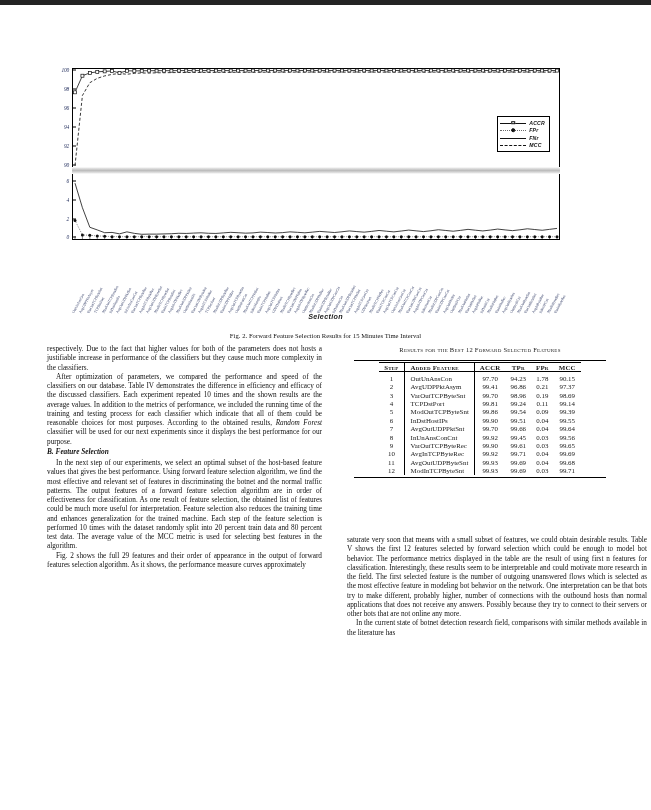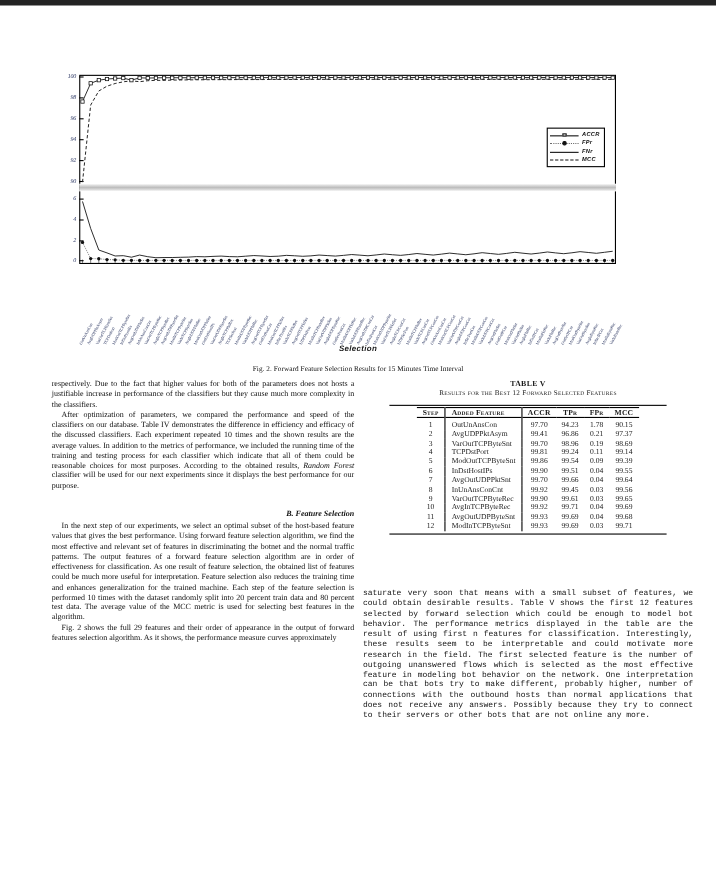--- a/index.html
+++ b/index.html
@@ -90,26 +90,26 @@
     font-size:5.2px;font-weight:bold;font-style:italic;
     font-family:"Liberation Sans",sans-serif;color:#111;letter-spacing:0.2px;
   }
   
   .col{
     position:absolute;top:345px;width:275px;
     font-size:7.25px;line-height:9.25px;text-align:justify;
     color:#111;
   }
   .col-left{left:47px;}
-  .col-right{left:330px;top:345px;width:300px;font-family:Liberation Mono, monospace;}
+  .col-right{left:347px;top:345px;width:300px;}
   .col p{margin:0;}
   .col p.ind{text-indent:9px;}
   .sec-head{
-    margin:15px 0 3px 0;font-size:7.3px;font-style:italic;font-weight:bold;
-    text-align:right;
+    margin:0 0 3px 0;font-size:7.3px;font-style:italic;font-weight:bold;
+    text-align:left;
   }
   .sec-head-center{
     margin:11px 0 4px 0;font-size:7.4px;text-align:center;
     font-variant:small-caps;letter-spacing:0.3px;
   }
   em.it{font-style:italic;}
   
   .table-wrap{
     position:absolute;left:330px;top:345px;width:300px;
   }
@@ -491,21 +491,20 @@
 
 <div class="col col-left">
   <p>respectively. Due to the fact that higher values for both of the parameters does not hosts a justifiable increase in performance of the classifiers but they cause much more complexity in the classifiers.</p>
   <p class="ind"><span>After optimization of parameters, we compared the performance and speed of the classifiers on our database. Table IV demonstrates the difference in efficiency and efficacy of the discussed classifiers. Each experiment repeated 10 times and the shown results are the average values. In addition to the metrics of performance, we included the running time of the training and testing process for each classifier which indicate that all of them could be reasonable choices for most purposes. According to the obtained results, </span><em class="it">Random Forest</em><span> classifier will be used for our next experiments since it displays the best performance for our purpose.</span></p>
   <div class="sec-head">B.  Feature Selection</div>
   <p class="ind">In the next step of our experiments, we select an optimal subset of the host-based feature values that gives the best performance. Using forward feature selection algorithm, we find the most effective and relevant set of features in discriminating the botnet and the normal traffic patterns. The output features of a forward feature selection algorithm are in order of effectiveness for classification. As one result of feature selection, the obtained list of features could be much more useful for interpretation. Feature selection also reduces the training time and enhances generalization for the trained machine. Each step of the feature selection is performed 10 times with the dataset randomly split into 20 percent train data and 80 percent test data. The average value of the MCC metric is used for selecting best features in the algorithm.</p>
   <p class="ind">Fig. 2 shows the full 29 features and their order of appearance in the output of forward features selection algorithm. As it shows, the performance measure curves approximately</p>
 </div>
 
 <div class="table-wrap">
-  <div class="tbl-title"><strong>TABLE V</strong></div>
   <div class="tbl-sub">Results for the Best 12 Forward Selected Features</div>
   <div class="tbl-topline"></div>
   <table class="tbl">
     <thead>
       <tr>
         <th>Step</th>
         <th class="c-feat vsep">Added Feature</th>
         <th class="vsep">ACCR</th>
         <th>TPr</th>
         <th>FPr</th>
@@ -609,13 +608,14 @@
           <td>0.03</td>
           <td>99.71</td>
         </tr>
       </tbody>
   </table>
   <div class="tbl-botline"></div>
 </div>
 
 <div class="col col-right" style="top:536px;">
   <p>saturate very soon that means with a small subset of features, we could obtain desirable results. Table V shows the first 12 features selected by forward selection which could be enough to model bot behavior. The performance metrics displayed in the table are the result of using first n features for classification. Interestingly, these results seem to be interpretable and could motivate more research in the field. The first selected feature is the number of outgoing unanswered flows which is selected as the most effective feature in modeling bot behavior on the network. One interpretation can be that bots try to make different, probably higher, number of connections with the outbound hosts than normal applications that does not receive any answers. Possibly because they try to connect to their servers or other bots that are not online any more.</p>
+  <p class="ind">In the current state of botnet detection research field, comparisons with similar methods available in the literature has</p>
 </div>
 
 </body></html>

